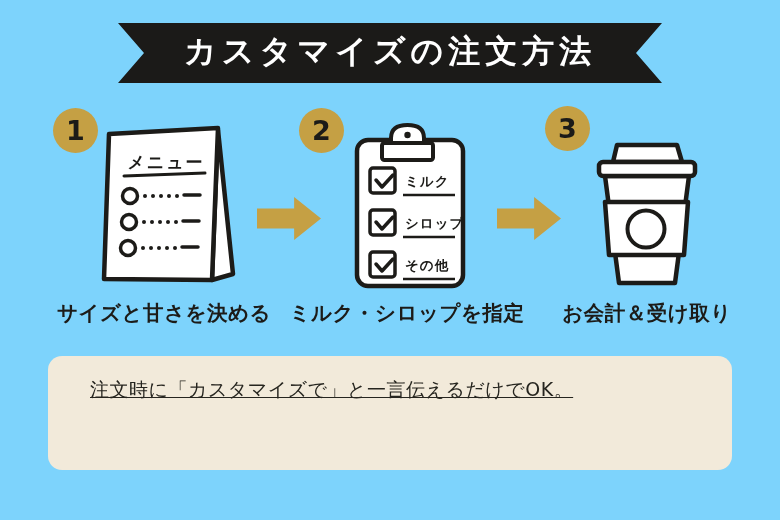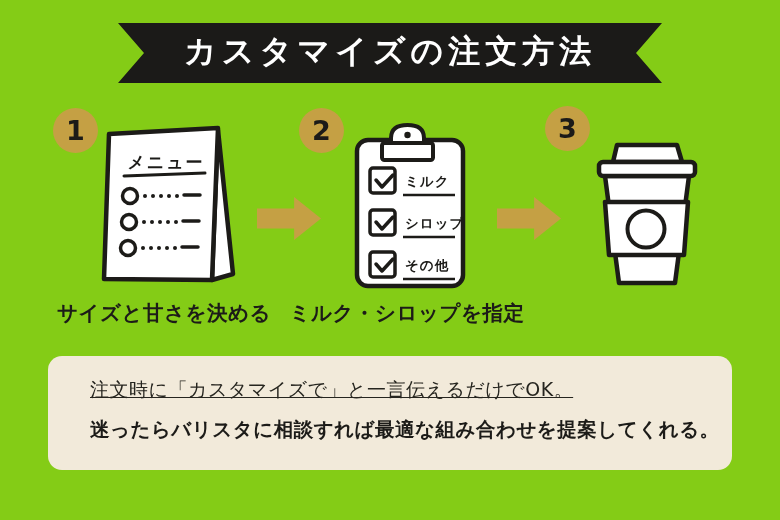--- a/index.html
+++ b/index.html
@@ -1,21 +1,21 @@
 <!DOCTYPE html>
 <html><head>
 <meta charset="utf-8">
 <style>
   * { margin: 0; padding: 0; box-sizing: border-box; }
   html,body { width: 780px; height: 520px; }
   body { font-family: "DejaVu Sans", "Liberation Sans", sans-serif; }
 
   .canvas {
     position: relative; width: 780px; height: 520px;
-    background: #84cc16; overflow: hidden;
+    background: #7dd3fc; overflow: hidden;
   }
 
   
   .ribbon {
     position: absolute; left: 118px; top: 23px; width: 544px; height: 60px;
     background: #1B1A18;
     clip-path: polygon(0 0, 100% 0, calc(100% - 26px) 50%, 100% 100%, 0 100%, 26px 50%);
     display: flex; align-items: center; justify-content: center;
   }
   .ribbon-title {
@@ -167,19 +167,19 @@
 
     <polygon points="23,25 27,8 87,8 92,25" fill="#FFFFFF" stroke="#1C1B18" stroke-width="4.5" stroke-linejoin="round"></polygon>
     <rect x="9" y="25" width="96" height="14" rx="4" fill="#FFFFFF" stroke="#1C1B18" stroke-width="4.5"></rect>
   </svg>
 
   <div class="arrow arrow-1"></div>
   <div class="arrow arrow-2"></div>
 
   <div class="caption caption-1">サイズと甘さを決める</div>
   <div class="caption caption-2">ミルク・シロップを指定</div>
+  <div class="caption caption-3">お会計＆受け取り</div>
 
   <div class="note-box">
     <div class="note-line1">注文時に「カスタマイズで」と一言伝えるだけでOK。</div>
-    <div class="note-line2">迷ったらバリスタに相談すれば最適な組み合わせを提案してくれる。</div>
   </div>
 
 </div>
 
 </body></html>

